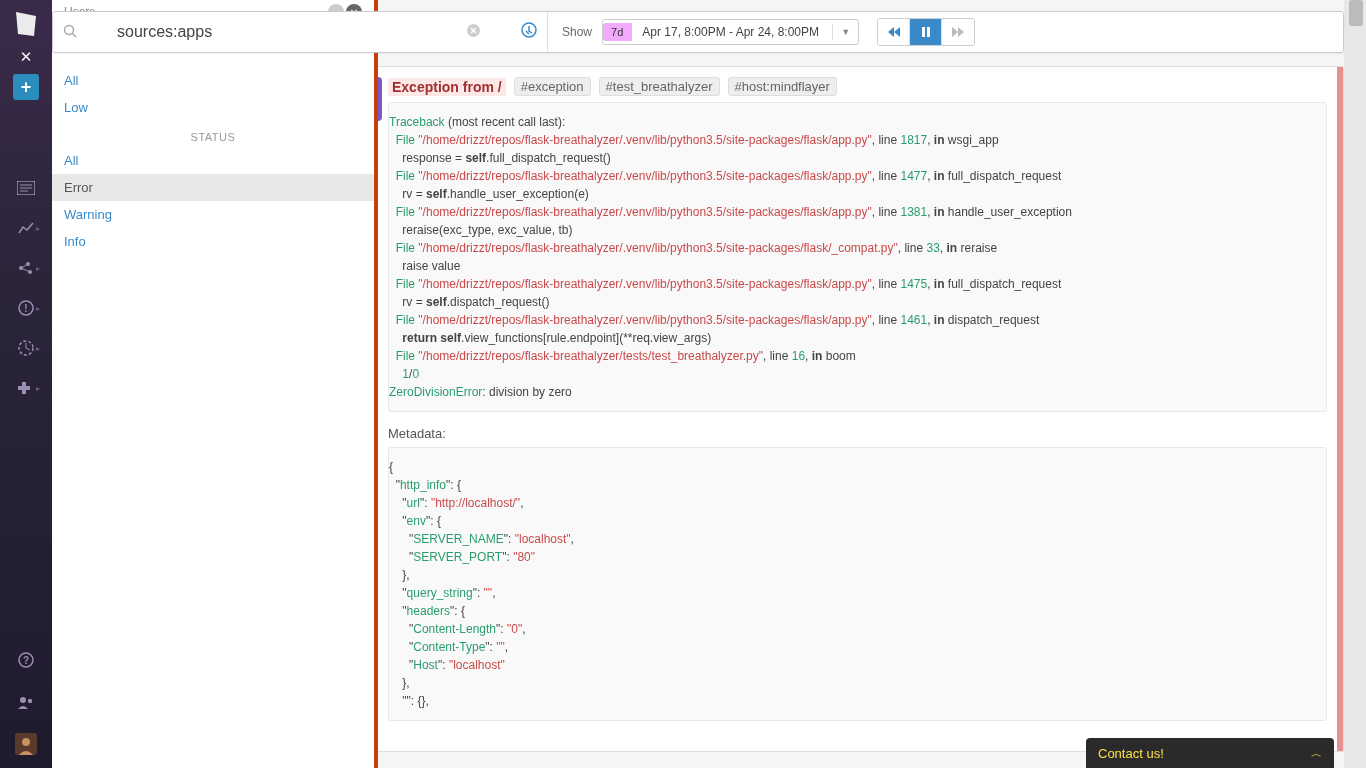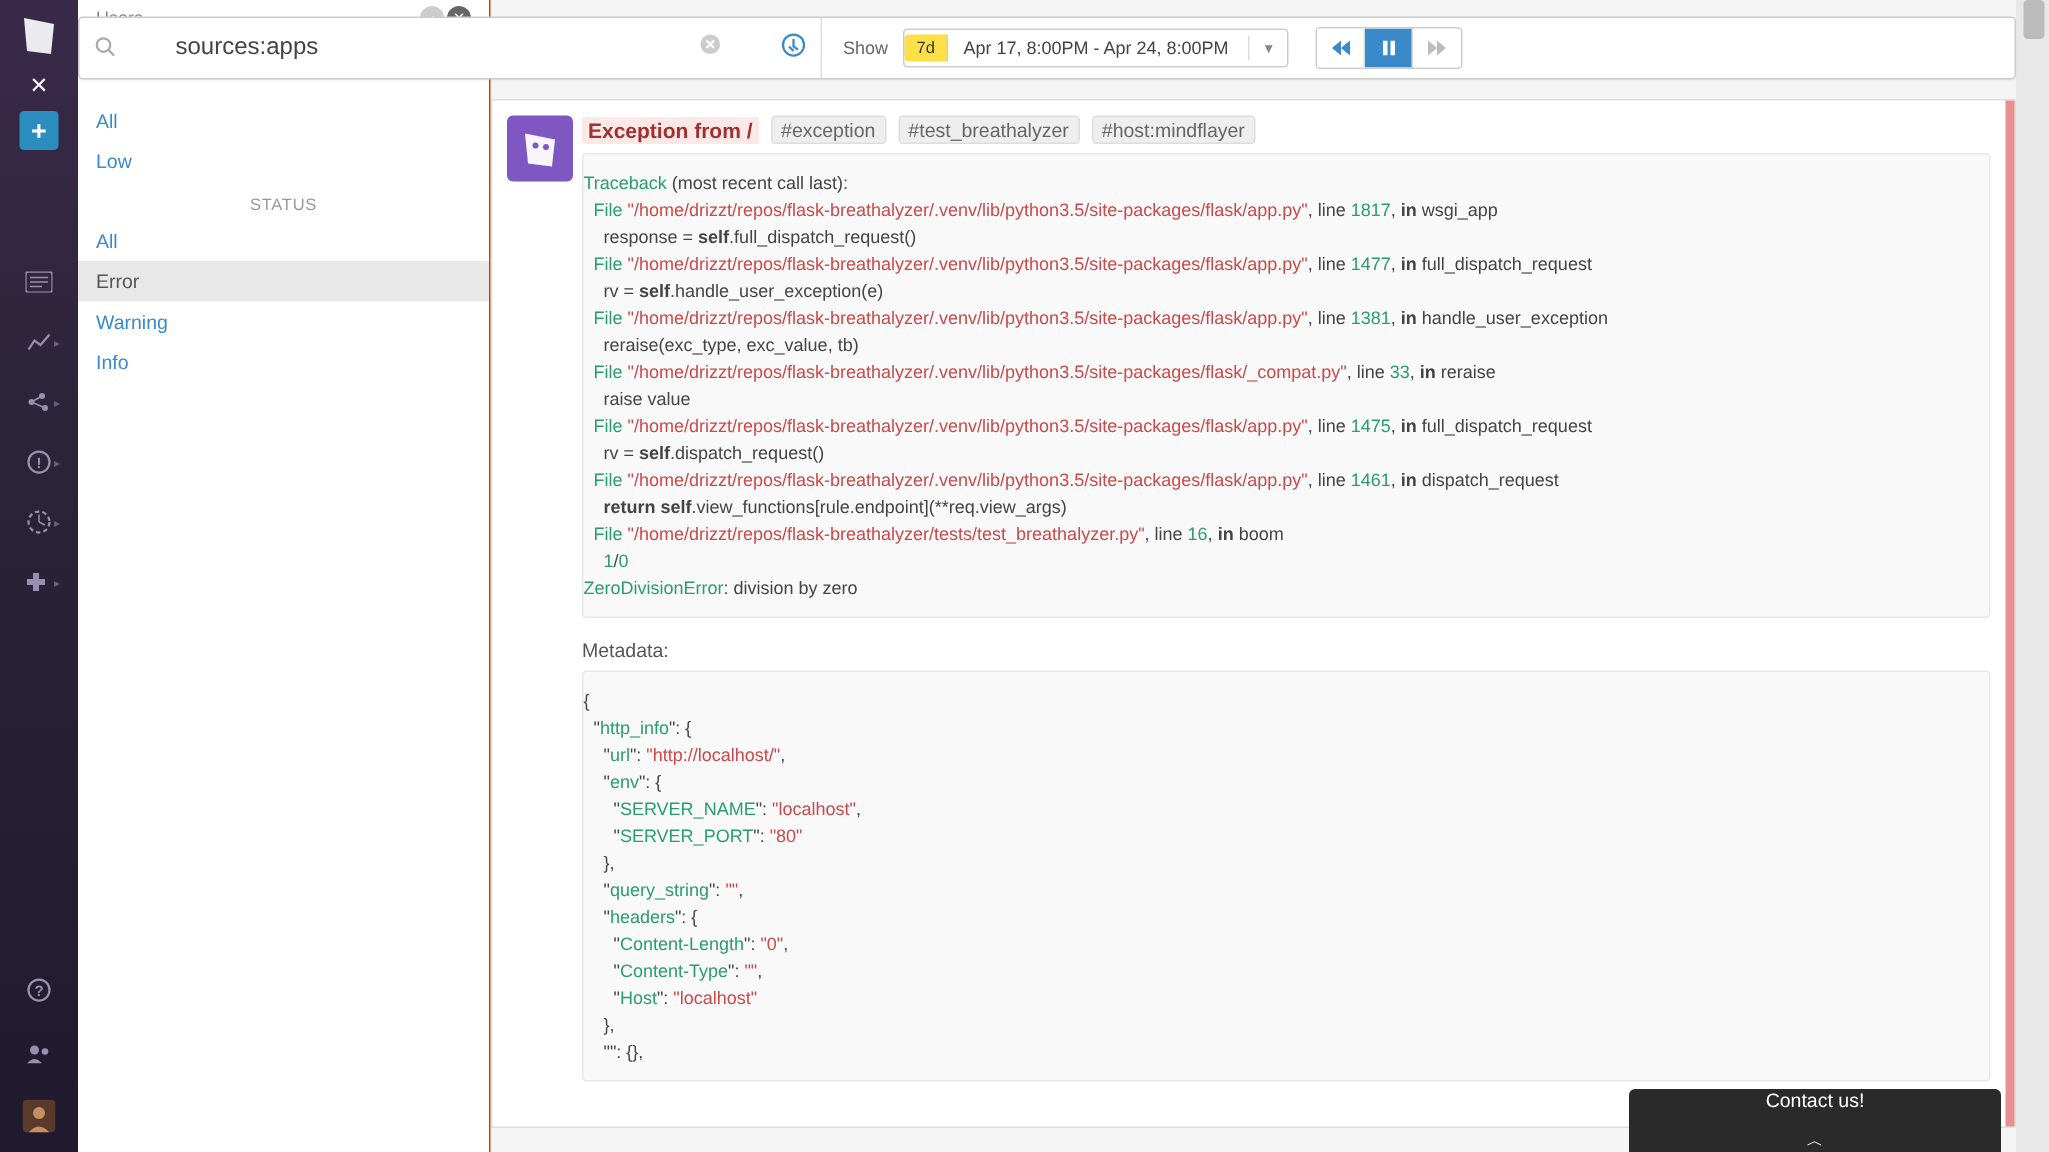--- a/index.html
+++ b/index.html
@@ -10,41 +10,41 @@
     .left-nav .logo { width: 36px; height: 36px; display: flex; align-items: center; justify-content: center; margin-bottom: 6px; }
     .left-nav .logo svg { width: 32px; height: 32px; }
     .left-nav .close-x { color: #f5f5f5; font-size: 15px; margin-bottom: 8px; cursor: pointer; }
     .left-nav .plus-btn { width: 26px; height: 26px; background: #2b8cbe; border-radius: 3px; display: flex; align-items: center; justify-content: center; color: #fff; font-size: 18px; font-weight: bold; margin-bottom: 70px; cursor: pointer; }
     .left-nav .nav-icon { width: 36px; height: 36px; display: flex; align-items: center; justify-content: center; color: #9a8fb0; margin-bottom: 4px; cursor: pointer; position: relative; }
     .left-nav .nav-icon.has-sub::after { content: "▸"; font-size: 8px; position: absolute; right: 4px; color: #6a5f80; }
     .left-nav .spacer { flex: 1; }
     .left-nav .bottom-icon { width: 36px; height: 36px; display: flex; align-items: center; justify-content: center; color: #9a8fb0; margin-bottom: 6px; cursor: pointer; }
     
     
-    .sidebar { position: fixed; left: 52px; top: 0; width: 275px; height: 100%; background: #fff; border-right: 1px solid #c2410c; z-index: 50; overflow-y: auto; }
+    .sidebar { position: fixed; left: 52px; top: 0; width: 326px; height: 100%; background: #fff; border-right: 4px solid #c2410c; z-index: 50; overflow-y: auto; }
     .sidebar .users-header { padding: 4px 12px; font-size: 12px; color: #888; display: flex; align-items: center; justify-content: space-between; border-bottom: 1px solid #eee; }
     .sidebar .users-header .close-icons { display: flex; gap: 2px; }
     .sidebar .close-ic { width: 16px; height: 16px; border-radius: 50%; background: #ccc; color: #fff; display: flex; align-items: center; justify-content: center; font-size: 10px; cursor: pointer; }
     .sidebar .close-ic.dark { background: #666; }
     .sidebar .filter-item { padding: 6px 12px; font-size: 13px; color: #3a8ac9; cursor: pointer; }
     .sidebar .filter-item.active { background: #e8e8e8; color: #555; }
     .sidebar .filter-item.normal { color: #555; }
     .sidebar .section-label { padding: 10px 12px 4px; font-size: 11px; color: #999; letter-spacing: 0.5px; text-align: center; }
     
     
     .top-bar { position: fixed; left: 52px; top: 11px; right: 22px; height: 42px; background: #fff; border: 1px solid #ccc; border-radius: 3px; display: flex; align-items: center; z-index: 60; box-shadow: 0 1px 2px rgba(0,0,0,0.05); }
     .search-wrap { flex: 0 0 495px; display: flex; align-items: center; padding: 0 10px; border-right: 1px solid #ddd; height: 100%; position: relative; gap: 32px; }
     .search-wrap .search-ic { color: #aaa; margin-right: 8px; font-size: 14px; }
     .search-wrap input { border: none; outline: none; font-size: 16px; flex: 1; color: #444; }
     .search-wrap .search-clear { color: #bbb; cursor: pointer; margin-right: 8px; font-size: 16px; }
     .search-wrap .search-save { color: #3a8ac9; cursor: pointer; font-size: 16px; }
     .time-wrap { display: flex; align-items: center; padding: 0 14px; gap: 10px; }
     .time-wrap .show-label { font-size: 12px; color: #666; }
     .time-picker { border: 1px solid #ccc; border-radius: 3px; display: flex; align-items: center; height: 26px; }
-    .time-picker .preset { background: #fde047; padding: 3px 8px; font-size: 11px; border-right: 1px solid #ccc; border-radius: 3px 0 0 3px; }
+    .time-picker .preset { background: #f0abfc; padding: 3px 8px; font-size: 11px; border-right: 1px solid #ccc; border-radius: 3px 0 0 3px; }
     .time-picker .range { padding: 3px 10px; font-size: 12px; color: #444; min-width: 200px; }
     .time-picker .dropdown-arrow { padding: 3px 8px; font-size: 9px; color: #888; border-left: 1px solid #ddd; cursor: pointer; }
     .play-controls { display: flex; border: 1px solid #ccc; border-radius: 3px; overflow: hidden; margin-left: 8px; }
     .play-controls .pc-btn { width: 32px; height: 26px; display: flex; align-items: center; justify-content: center; background: #fff; cursor: pointer; color: #888; border-right: 1px solid #ddd; }
     .play-controls .pc-btn:last-child { border-right: none; }
     .play-controls .pc-btn.active { background: #3a8ac9; color: #fff; }
     
     
     .main { position: absolute; left: 327px; top: 0; right: 22px; bottom: 0; overflow-y: auto; background: #f5f5f5; padding-top: 66px; }
     
@@ -62,21 +62,21 @@
     .code-block .str { color: #c94a4a; }
     .code-block .num { color: #2a9d6e; }
     .code-block .bold { font-weight: bold; }
     .meta-label { font-size: 13px; color: #555; margin-bottom: 6px; }
     
     
     .prev-event { position: absolute; left: 327px; top: 0; right: 22px; height: 66px; overflow: hidden; }
     .prev-event .mini-avatar { position: absolute; left: 6px; top: 38px; width: 44px; height: 28px; background: #333; border-radius: 3px; }
     
     
-    .contact-widget { position: fixed; right: 32px; bottom: 0; width: 248px; height: 42px; background: #2a2a2a; color: #ffffff; display: flex; align-items: center; justify-content: space-between; padding: 0 12px; font-size: 13px; border-radius: 4px 4px 0 0; cursor: pointer; z-index: 200; flex-direction: column; }
+    .contact-widget { position: fixed; right: 32px; bottom: 0; width: 248px; height: 30px; background: #2a2a2a; color: #fde047; display: flex; align-items: center; justify-content: space-between; padding: 0 12px; font-size: 13px; border-radius: 4px 4px 0 0; cursor: pointer; z-index: 200; }
     .contact-widget .chev { font-size: 11px; }
     
     
     .right-gutter { position: fixed; right: 0; top: 0; width: 22px; height: 100%; background: #e8e8e8; z-index: 40; }
     .right-gutter .thumb { position: absolute; right: 3px; top: 0; width: 14px; height: 26px; background: #bbb; border-radius: 3px; }
   </style>
 </head>
 <body>
 
 <div class="left-nav">

